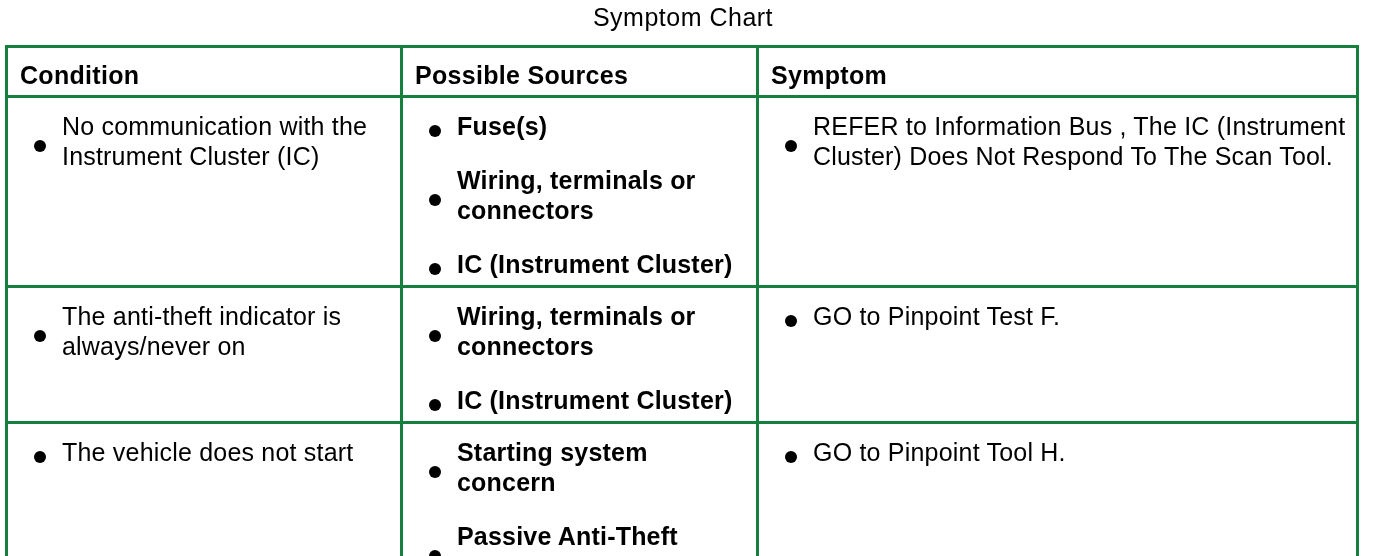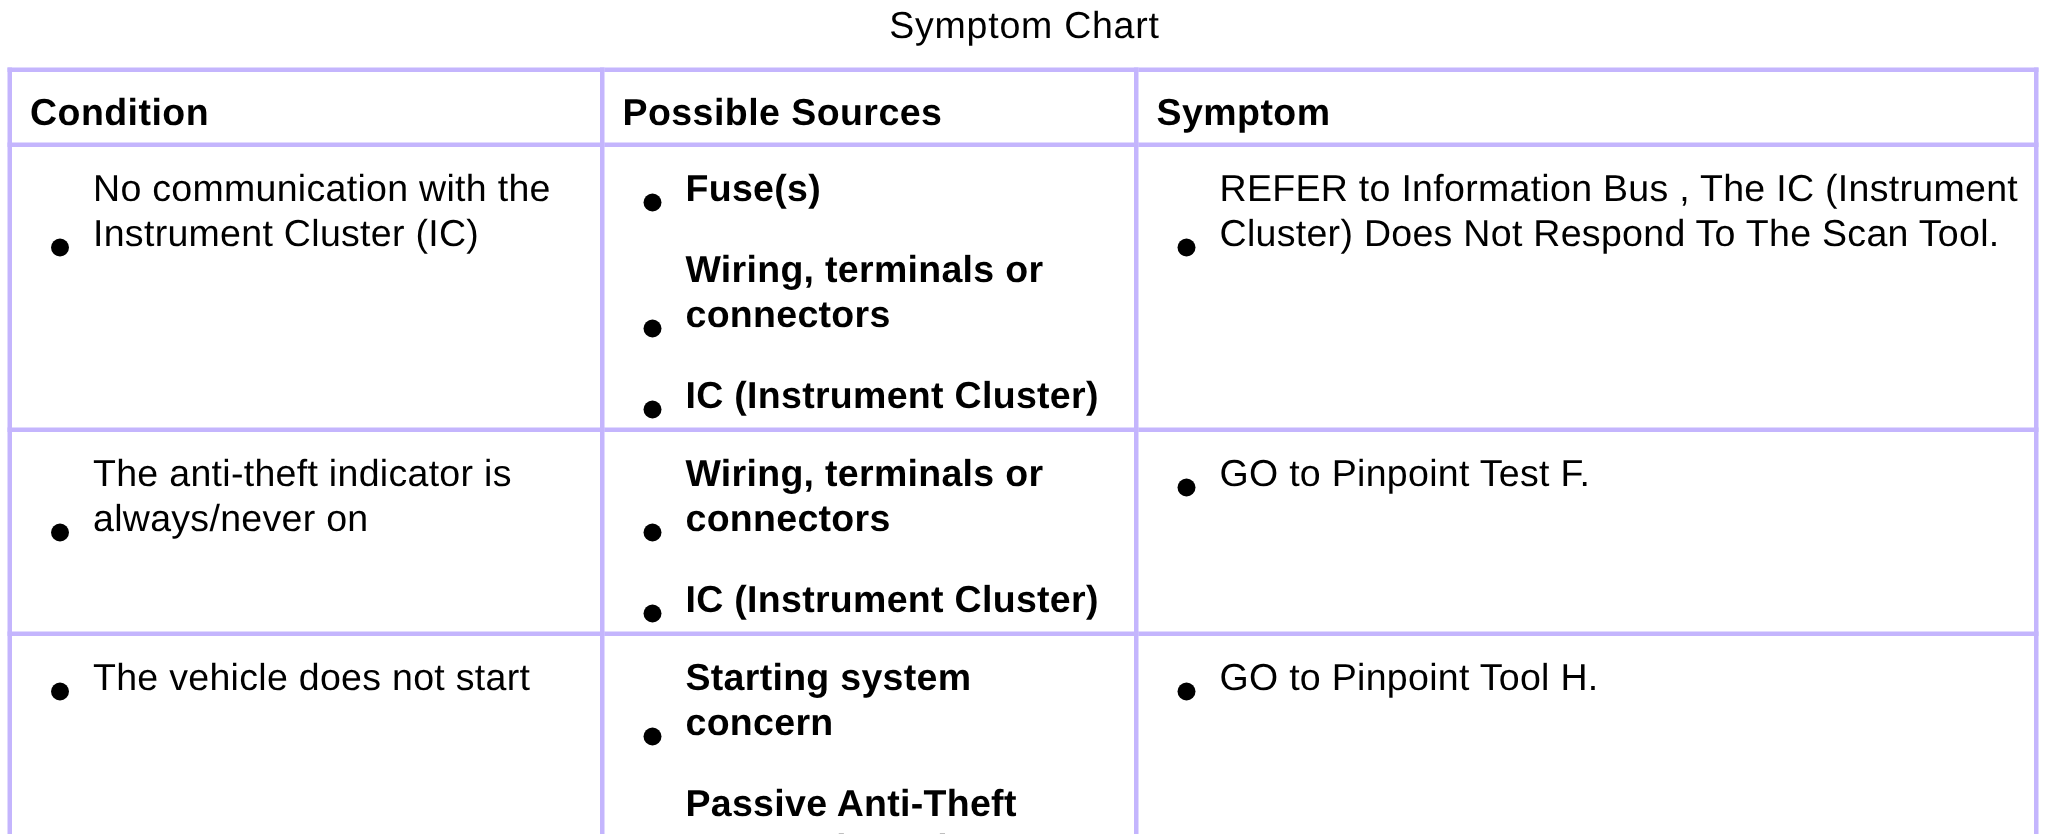--- a/index.html
+++ b/index.html
@@ -24,21 +24,21 @@
     letter-spacing: 0.5px;
   }
   table.symptom-table {
     border-collapse: collapse;
     table-layout: fixed;
     margin-left: 5px;
     width: 1351px;
   }
   .symptom-table th,
   .symptom-table td {
-    border: 3px solid #c4b5fd;
+    border: 3px solid #15803d;
     vertical-align: top;
     font-size: 25px;
     text-align: left;
   }
   .symptom-table th {
     font-weight: bold;
     padding: 12px 10px 5px 12px;
     line-height: 30px;
     letter-spacing: 0.3px;
   }
@@ -48,21 +48,21 @@
   td.col-sources { padding-right: 12px; font-weight: bold; }
   td.col-action  { padding-right: 2px; }
   td.col-condition { padding-right: 10px; }
   ul.items {
     margin: 0;
     padding: 0;
     list-style: none;
   }
   ul.items li {
     display: flex;
-    align-items: flex-end;
+    align-items: center;
     margin-bottom: 24px;
   }
   ul.items li:last-child { margin-bottom: 0; }
   .bullet {
     flex: 0 0 12px;
     width: 12px;
     height: 12px;
     border-radius: 50%;
     background: #000000;
     margin: 9px 16px 0 14px;

